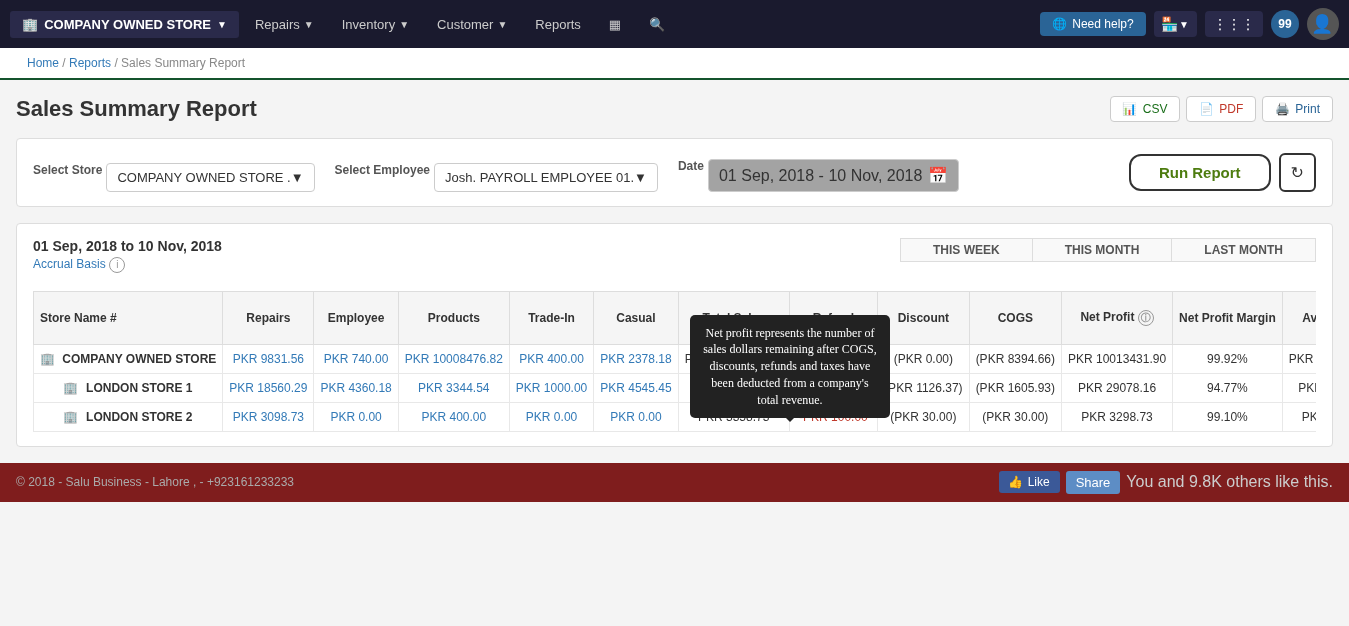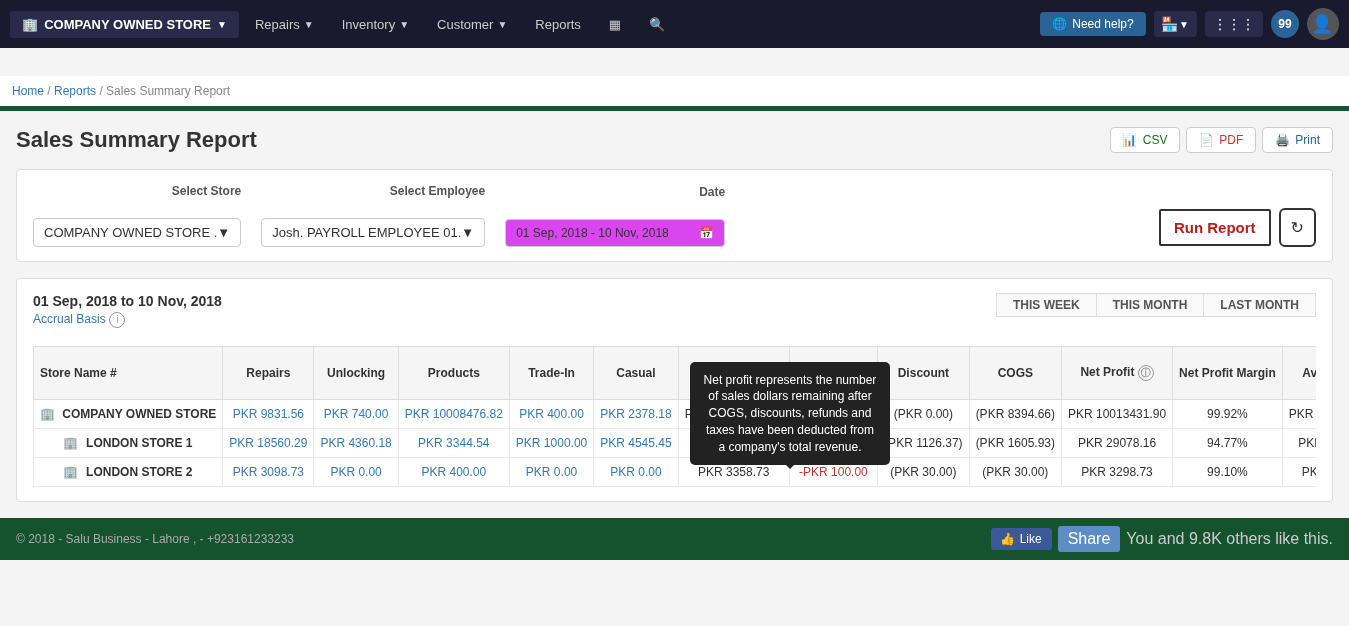--- a/index.html
+++ b/index.html
@@ -82,25 +82,24 @@
       display: flex;
       align-items: center;
       justify-content: center;
       color: #ccc;
       font-size: 18px;
       cursor: pointer;
     }
 
     
     .breadcrumb {
-      padding: 8px 12px;
-      font-size: 12px;
-      background: #fff;
-      border-bottom: 5px solid #14532d;
-      margin-top: 28px;
+      padding: 8px 27px;
+      font-size: 12px;
+      background: #fff;
+      border-bottom: 2px solid #14532d;
     }
     .breadcrumb a { color: #337ab7; text-decoration: none; }
     .breadcrumb span { color: #888; }
 
     
     .main { padding: 16px; }
 
     .page-header {
       display: flex;
       align-items: center;
@@ -133,56 +132,56 @@
     .filters {
       background: #fff;
       border: 1px solid #ddd;
       border-radius: 4px;
       padding: 14px 16px;
       margin-bottom: 16px;
       display: flex;
       align-items: flex-end;
       gap: 20px;
     }
-    .filter-group { display: flex; flex-direction: column; gap: 20px; align-items: flex-end; }
+    .filter-group { display: flex; flex-direction: row; gap: 4px; }
     .filter-label { font-size: 12px; color: #555; font-weight: bold; }
     .filter-select {
       border: 1px solid #ccc;
       border-radius: 4px;
       padding: 6px 10px;
       font-size: 13px;
       background: #fff;
       cursor: pointer;
       min-width: 200px;
       display: flex;
       align-items: center;
       justify-content: space-between;
     }
     .filter-date {
       border: 1px solid #ccc;
       border-radius: 4px;
       padding: 6px 10px;
-      font-size: 12px;
-      background: #d946ef;
+      font-size: 16px;
+      background: #a3a3a3;
       min-width: 220px;
       display: flex;
       align-items: center;
       justify-content: space-between;
       gap: 6px;
     }
     .run-report-area { display: flex; gap: 8px; margin-left: auto; align-items: center; }
     .btn-run {
       background: #fff;
       border: 2px solid #333;
-      border-radius: 2px;
-      padding: 8px 13px;
+      border-radius: 12px;
+      padding: 8px 28px;
       font-size: 15px;
       font-weight: bold;
       cursor: pointer;
-      color: #b91c1c;
+      color: #4d7c0f;
     }
     .btn-refresh {
       border: 2px solid #333;
       background: #fff;
       border-radius: 6px;
       padding: 8px 10px;
       font-size: 16px;
       cursor: pointer;
       color: #333;
     }
@@ -211,21 +210,21 @@
 
     
     .period-tabs {
       display: flex;
       gap: 0;
       margin-bottom: 8px;
       justify-content: flex-end;
     }
     .period-tab {
       border: 1px solid #ddd;
-      padding: 4px 16px;
+      padding: 4px 32px;
       font-size: 12px;
       font-weight: bold;
       color: #555;
       cursor: pointer;
       background: #f9f9f9;
     }
     .period-tab + .period-tab { border-left: none; }
 
     
     .data-table {
@@ -275,21 +274,21 @@
       position: absolute;
       bottom: -8px;
       left: 50%;
       transform: translateX(-50%);
       border: 4px solid transparent;
       border-top-color: #222;
     }
 
     
     .footer {
-      background: #14532d;
+      background: #7f1d1d;
       color: #aaa;
       font-size: 12px;
       padding: 8px 16px;
       display: flex;
       align-items: center;
       justify-content: space-between;
       gap: 8px;
     }
     .footer-right { display: flex; align-items: center; gap: 6px; }
     .like-btn {
@@ -303,21 +302,21 @@
       display: flex;
       align-items: center;
       gap: 4px;
     }
     .share-btn {
       background: #5d8dc5;
       color: #fff;
       border: none;
       padding: 4px 10px;
       border-radius: 3px;
-      font-size: 16px;
+      font-size: 13px;
       cursor: pointer;
       text-align: right;
     }
     .footer-text { color: #ccc; font-size: 16px; }
 
     .caret { font-size: 10px; }
   </style>
 </head>
 <body>
 
@@ -440,31 +439,31 @@
       <div class="period-tabs">
         <div class="period-tab">THIS WEEK</div>
         <div class="period-tab">THIS MONTH</div>
         <div class="period-tab">LAST MONTH</div>
       </div>
     </div>
 
     <div style="position:relative; overflow-x:auto;">
 
       <div style="position:absolute; top:0; left:0; width:100%; height:100%; pointer-events:none; z-index:50;">
-        <div class="tooltip-box" style="position:absolute; top:16px; left:59%; transform:translateX(-50%);">
+        <div class="tooltip-box" style="position:absolute; top:24px; left:59%; transform:translateX(-50%);font-family:Liberation Serif, serif;">
           <span>Net profit represents the number of sales dollars remaining after COGS, discounts, refunds and taxes have been deducted from a company's total revenue.</span>
         </div>
       </div>
 
       <table class="data-table">
         <thead>
           <tr>
             <th style="text-align:left;">Store Name #</th>
             <th>Repairs</th>
-            <th>Unlocking</th>
+            <th>Employee</th>
             <th>Products</th>
             <th>Trade-In</th>
             <th>Casual</th>
             <th>Total Sales</th>
             <th>Refund</th>
             <th>Discount</th>
             <th>COGS</th>
             <th>Net Profit <span class="info-icon">ⓘ</span></th>
             <th>Net Profit Margin</th>
             <th>Avg Sales</th>

